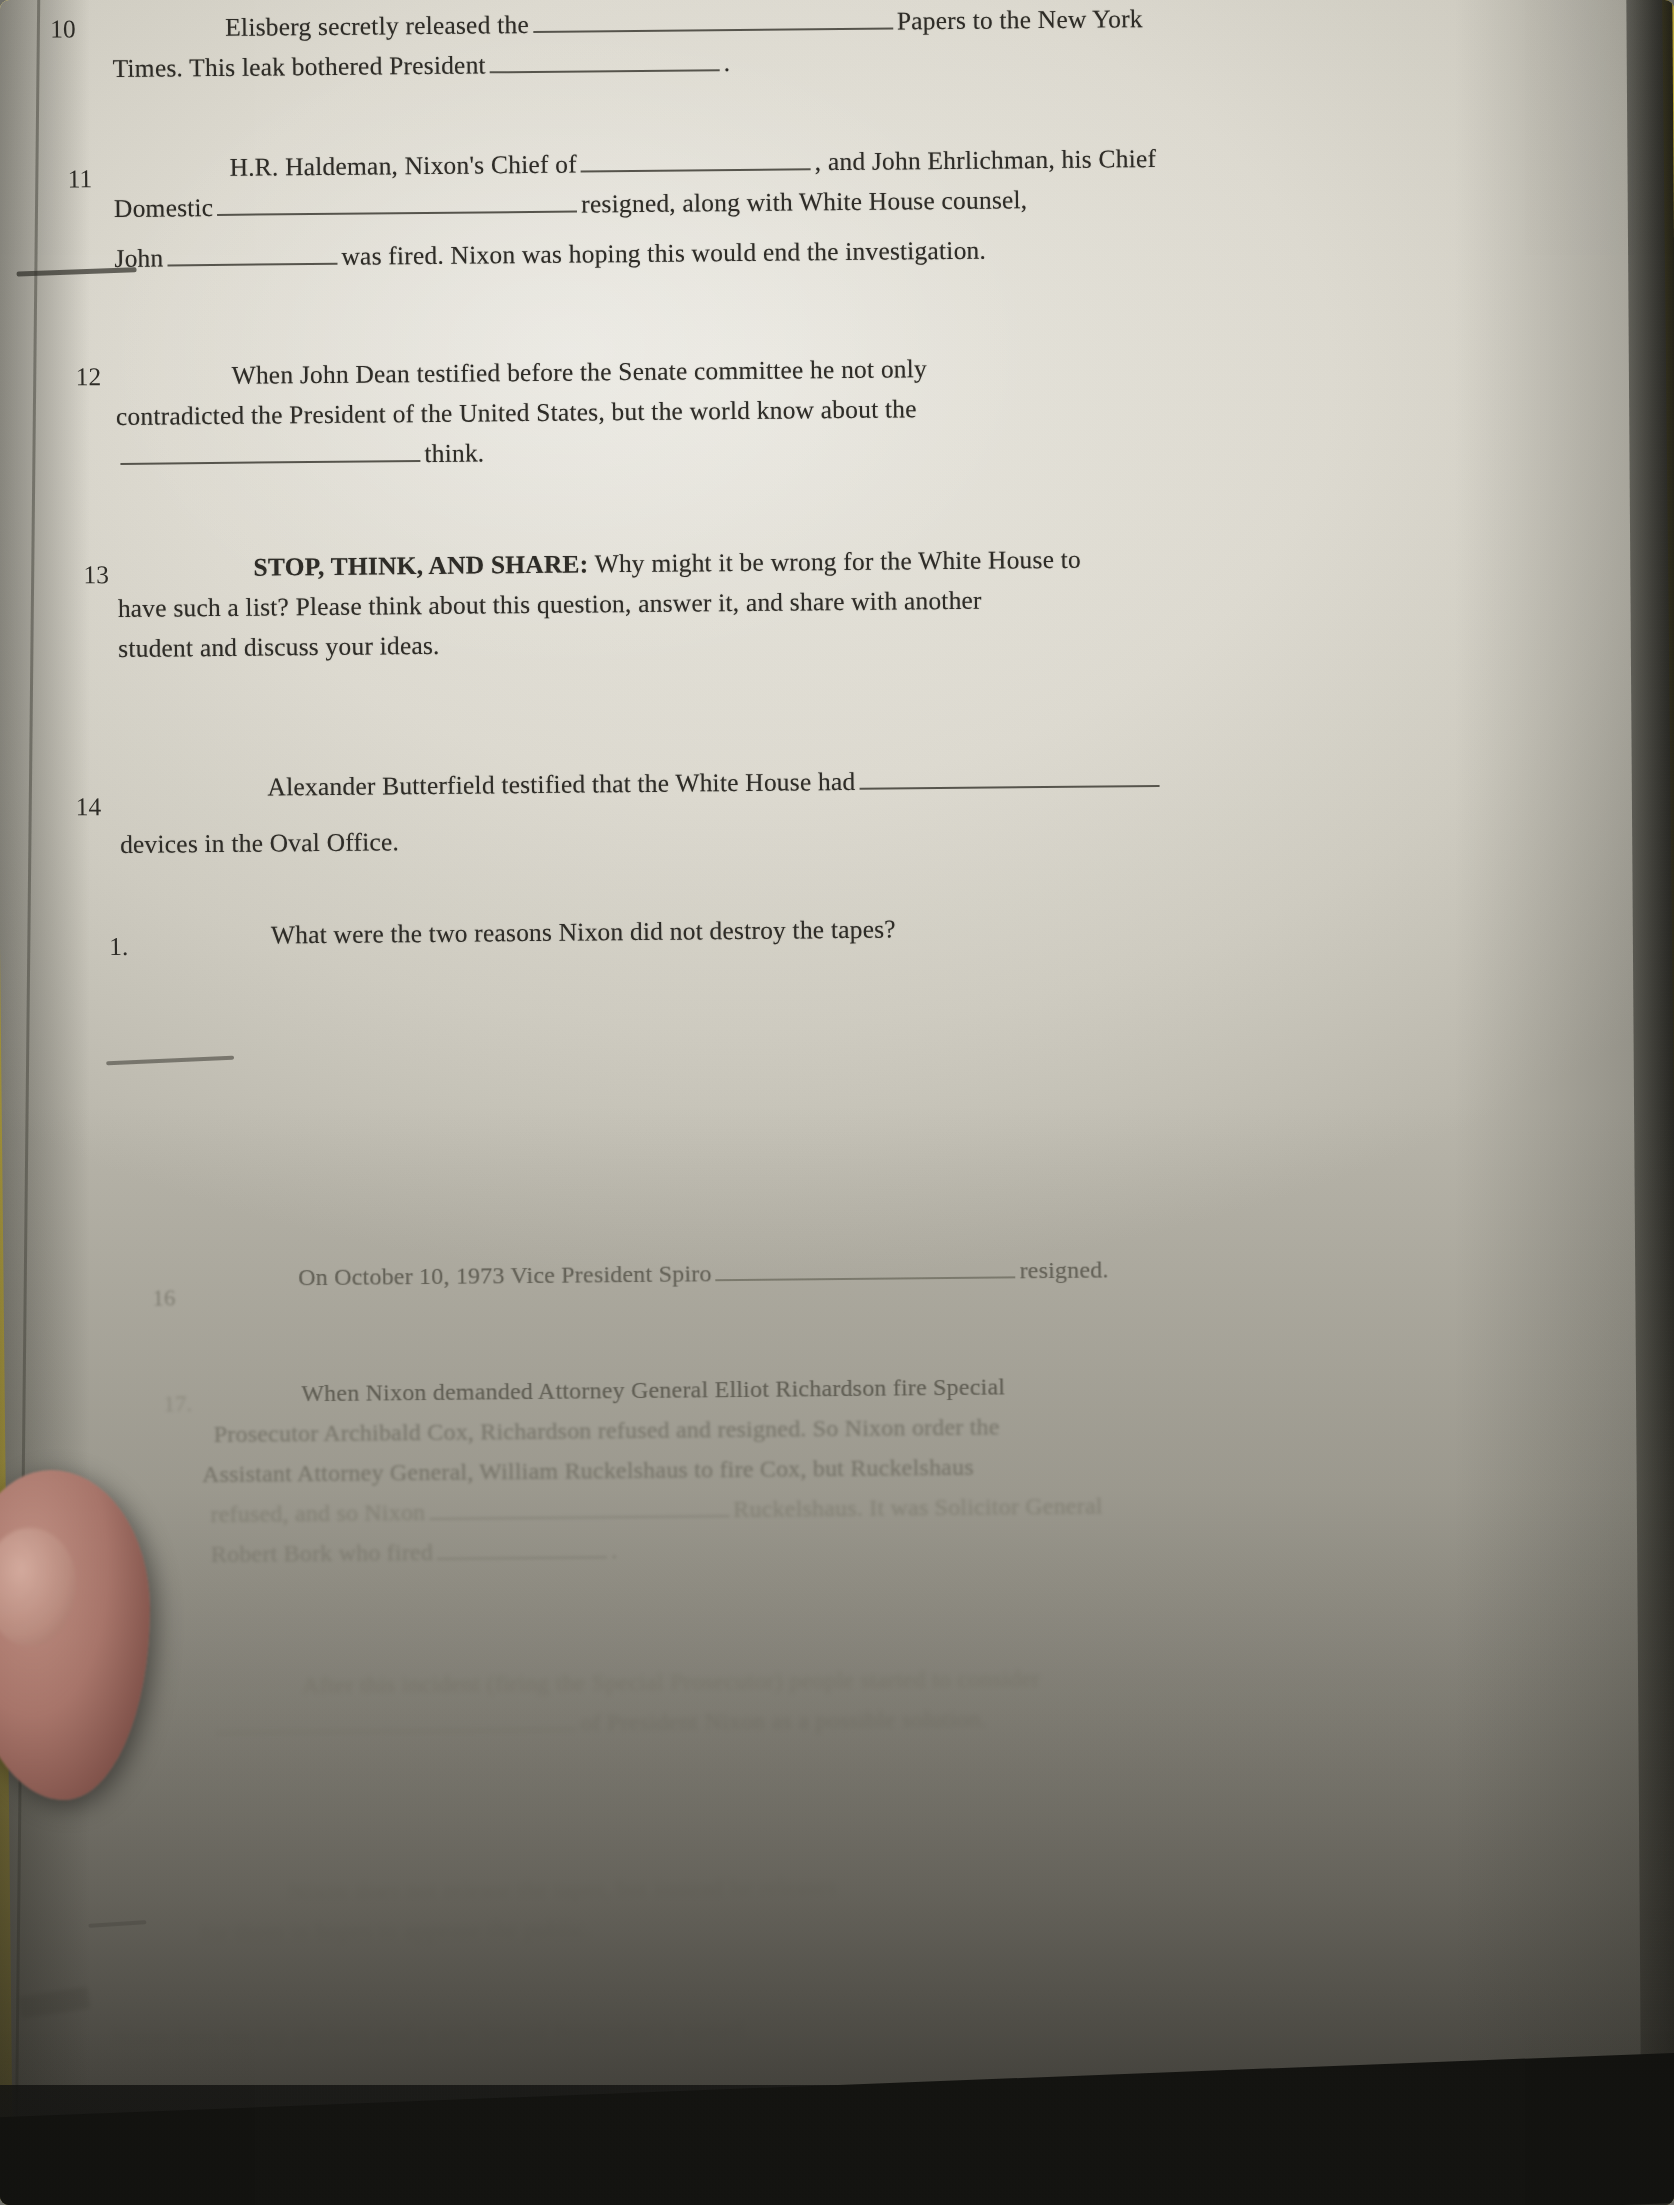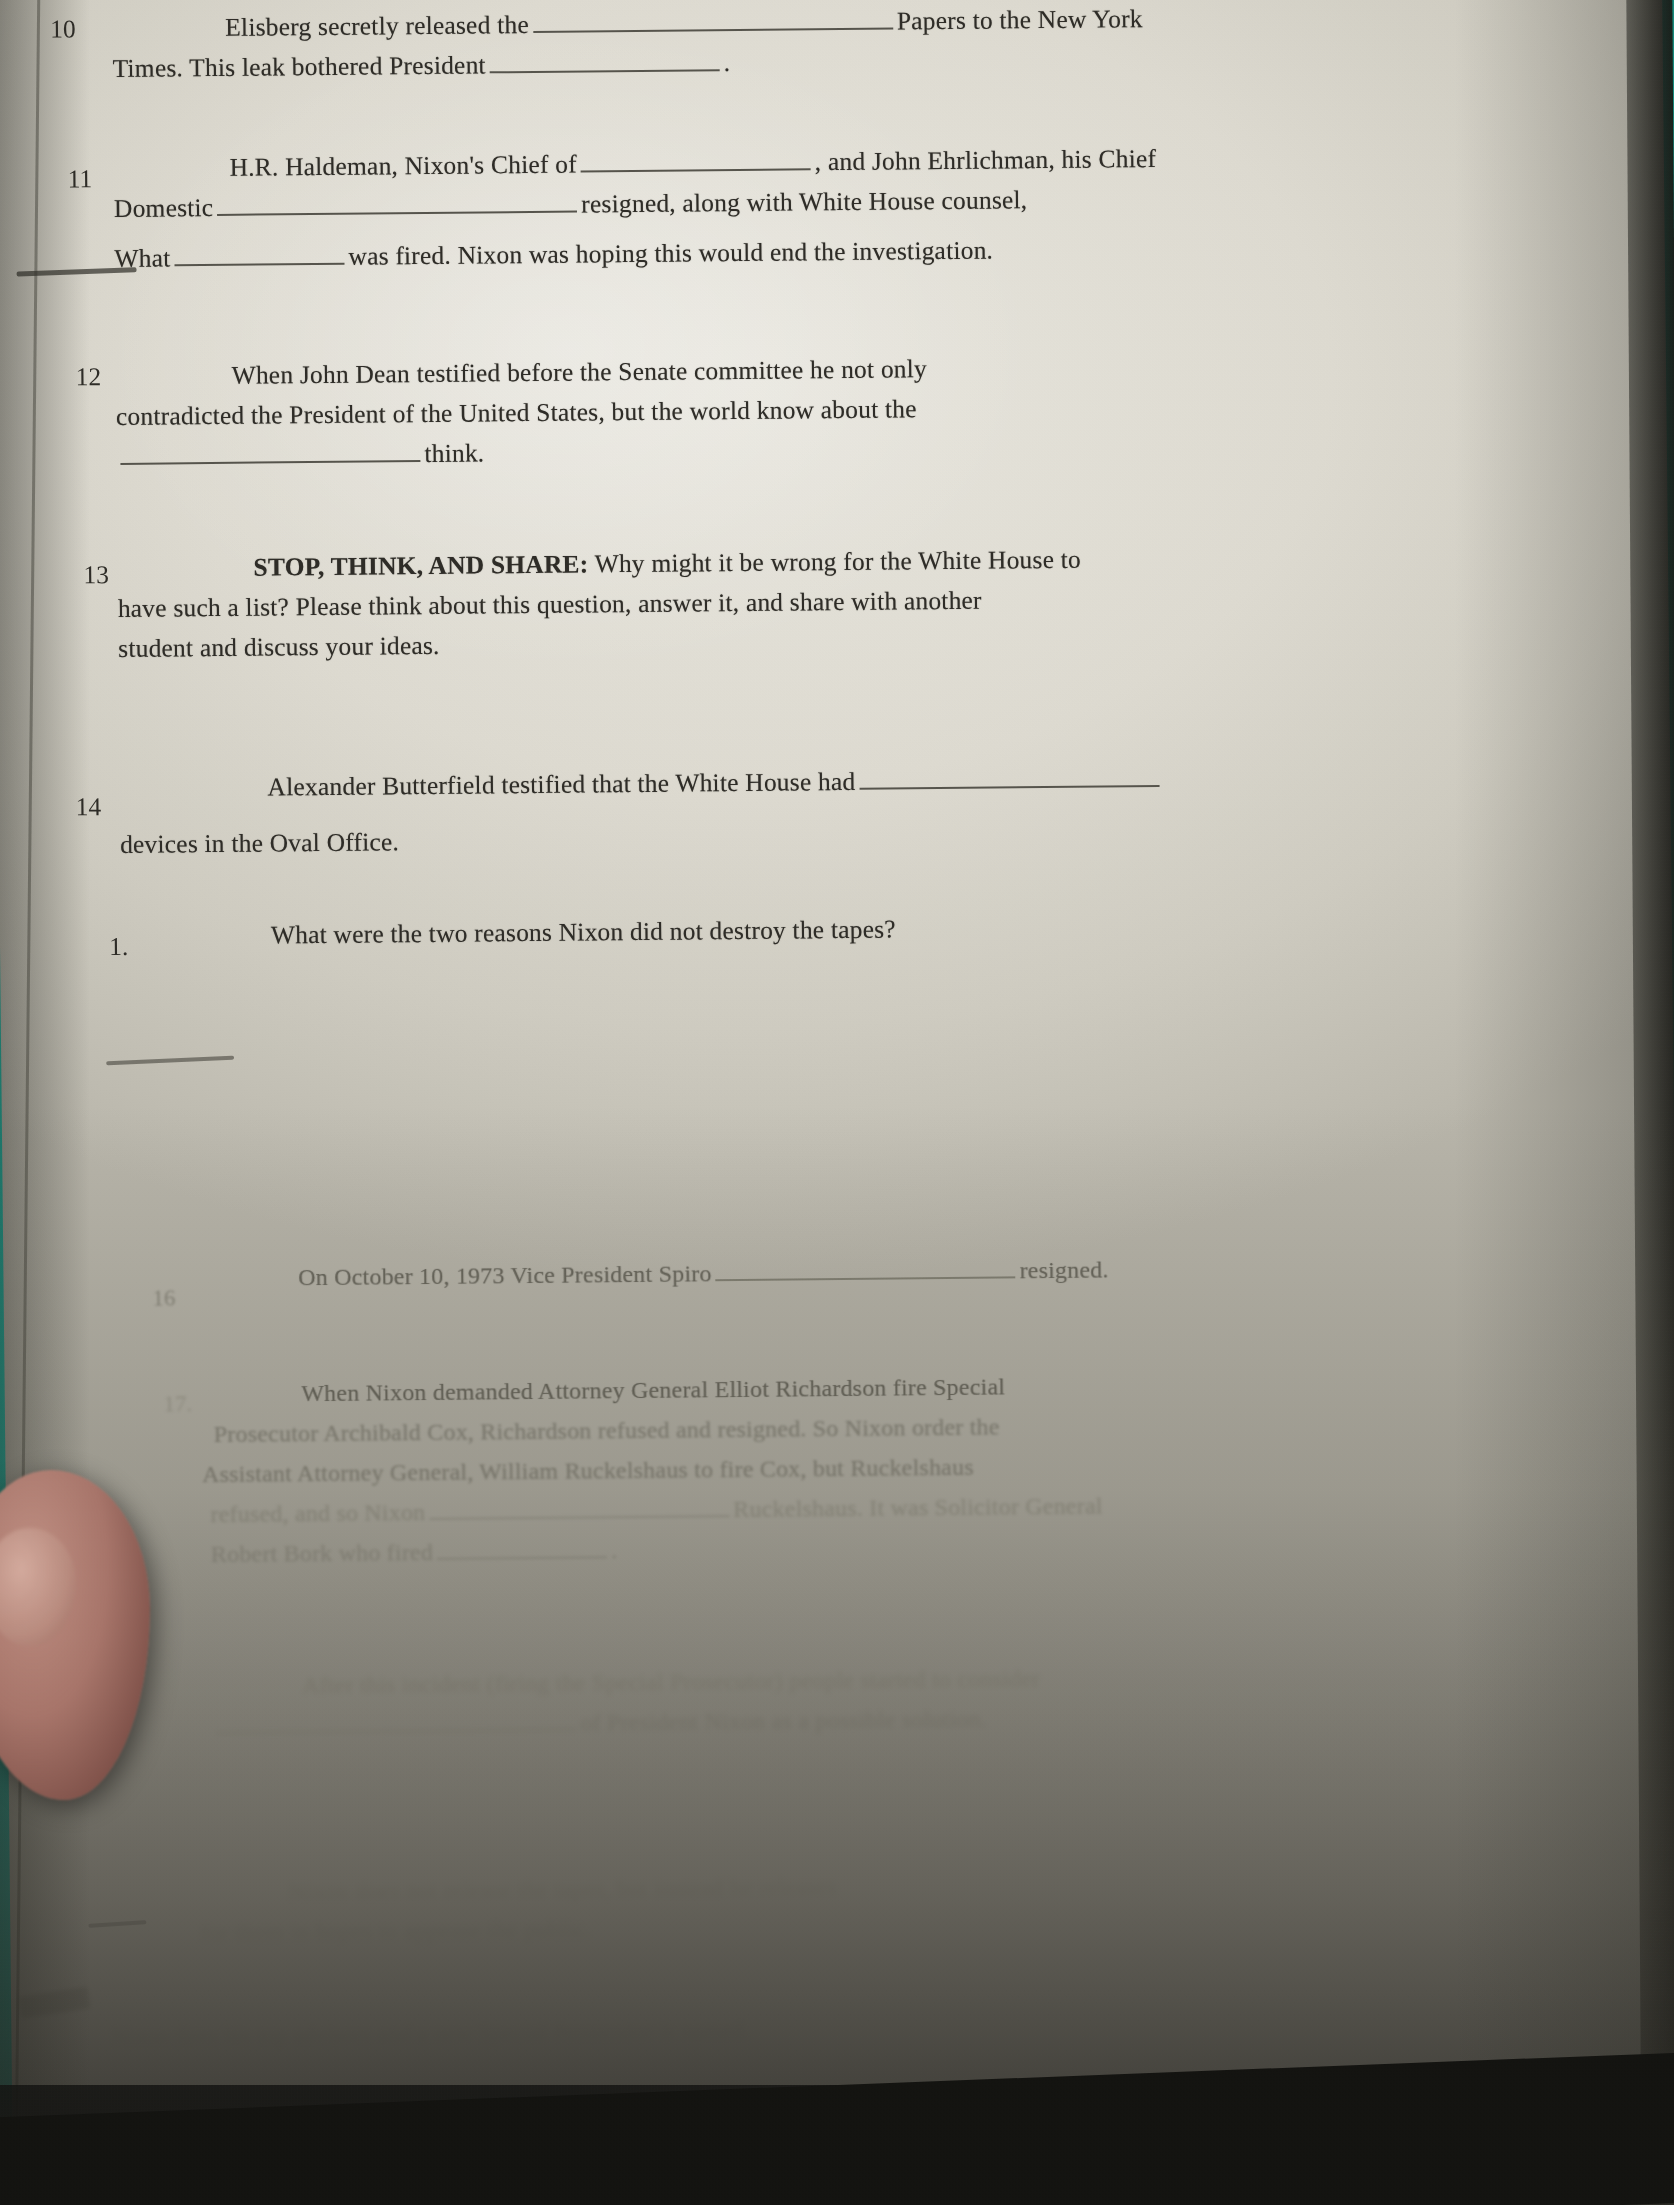--- a/index.html
+++ b/index.html
@@ -11,22 +11,23 @@
     width: 1674px;
     height: 2205px;
     overflow: hidden;
     font-family: "Liberation Serif", serif;
   }
 
   
   .photo {
     position: absolute;
     inset: 0;
-    background: #14b8a6;
+    background: #fde047;
     overflow: hidden;
+    border-radius: 9px;
   }
   .paper {
     position: absolute;
     left: -10px;
     top: -14px;
     width: 1672px;
     height: 2190px;
     background:
       radial-gradient(ellipse 1300px 900px at 45% 18%, #e9e7df 0%, #dedbd1 45%, #cfccc1 72%, #b9b6ab 100%);
     transform: rotate(-0.6deg);
@@ -200,21 +201,21 @@
     </div>
 
     <div class="num" style="left:66px; top:152px;">11</div>
     <div class="q" style="left:228px; top:142px; width:1400px;">
       <span>H.R. Haldeman, Nixon's Chief of</span><span class="blank b-m"></span><span>, and John Ehrlichman, his Chief</span>
     </div>
     <div class="q" style="left:112px; top:182px; width:1420px;">
       <span>Domestic</span><span class="blank b-xl"></span><span>resigned, along with White House counsel,</span>
     </div>
     <div class="q" style="left:112px; top:232px; width:1420px;">
-      <span>What</span><span class="blank b-s"></span><span>was fired.  Nixon was hoping this would end the investigation.</span>
+      <span>John</span><span class="blank b-s"></span><span>was fired.  Nixon was hoping this would end the investigation.</span>
     </div>
 
     <div class="num" style="left:72px; top:350px;">12</div>
     <div class="q" style="left:228px; top:350px; width:1400px;">When John Dean testified before the Senate committee he not only</div>
     <div class="q" style="left:112px; top:390px; width:1450px;">contradicted the President of the United States, but the world know about the</div>
     <div class="q" style="left:112px; top:430px; width:1000px;">
       <span class="blank b-l"></span><span>think.</span>
     </div>
 
     <div class="num" style="left:78px; top:548px;">13</div>

